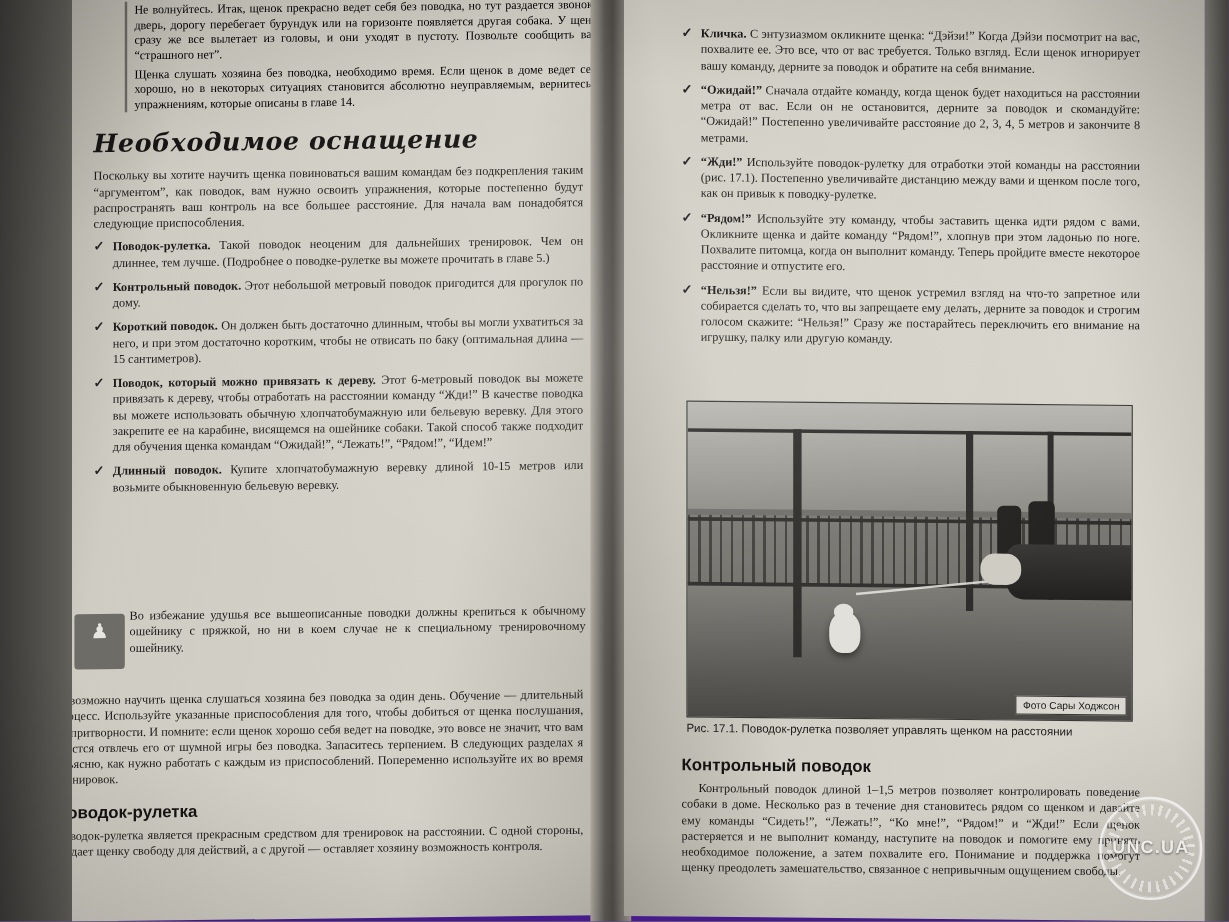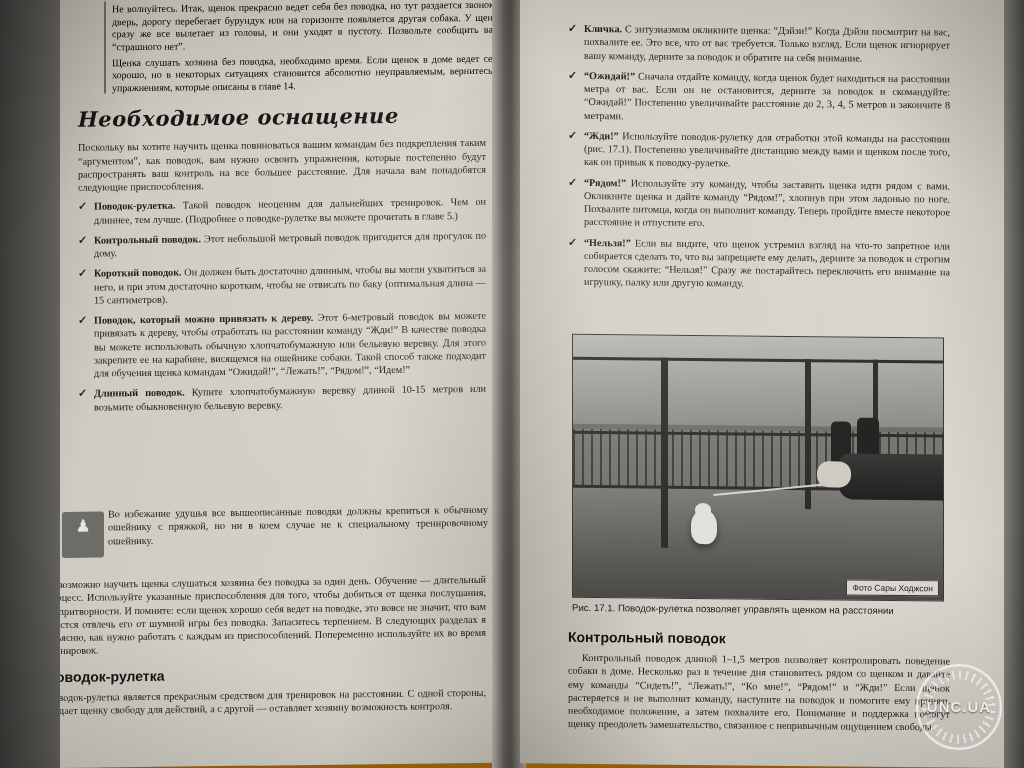--- a/index.html
+++ b/index.html
@@ -10,21 +10,21 @@
   body {
     width: 1024px;
     height: 768px;
     overflow: hidden;
     font-family: "Liberation Serif", serif;
   }
   #page {
     position: relative;
     width: 1024px;
     height: 768px;
-    background: #a16207;
+    background: #4c1d95;
   }
 
   
   .bg-dark-left {
     position: absolute;
     left: 0; top: 0;
     width: 98px; height: 768px;
     background: linear-gradient(90deg, #3b3a38 0%, #5d5b56 55%, #8b8882 100%);
   }
   .bg-dark-right {

